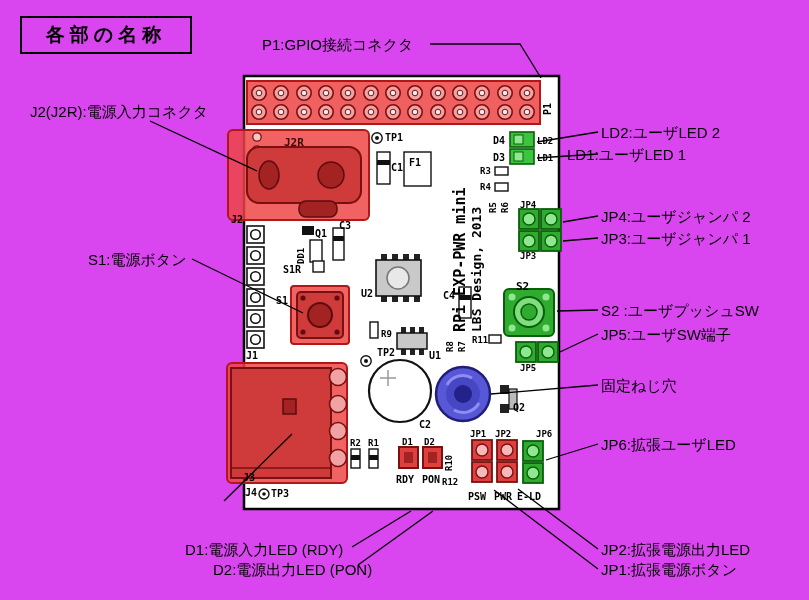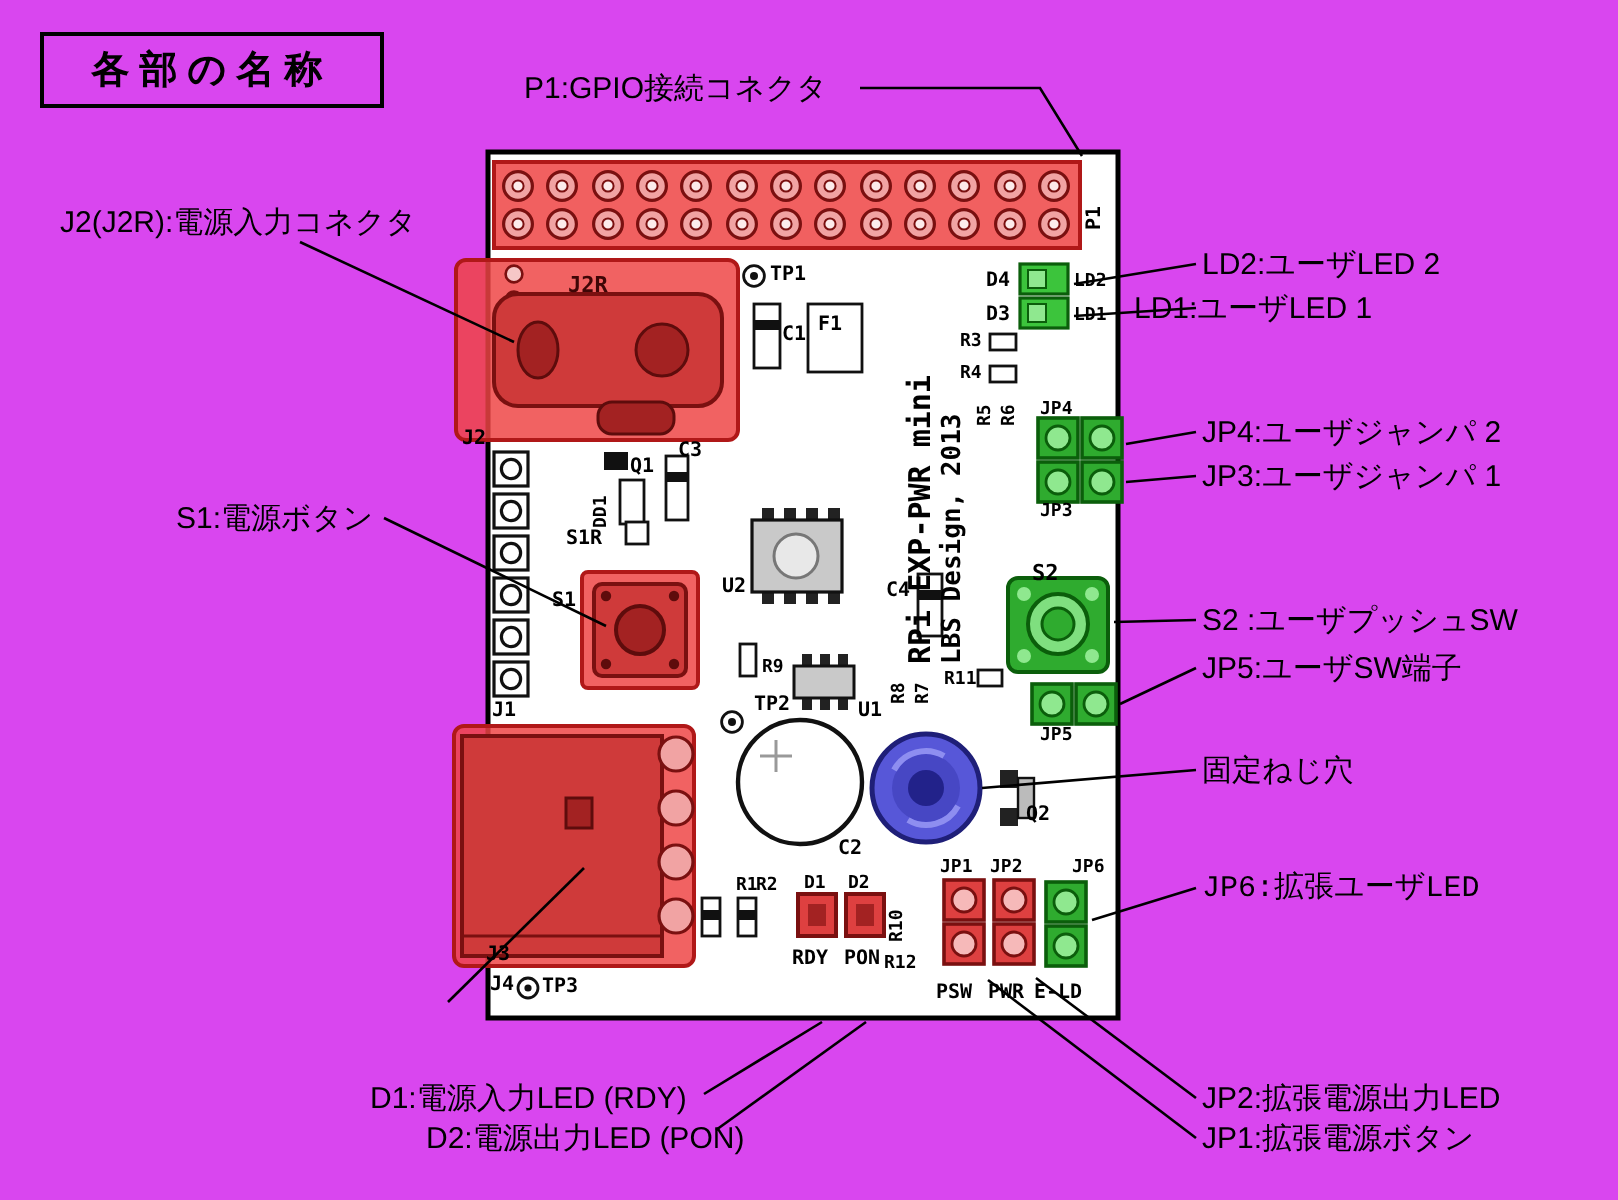--- a/index.html
+++ b/index.html
@@ -272,21 +272,21 @@
   <div class="lbl" style="left:262px;top:36px;">P1:GPIO接続コネクタ</div>
   <div class="lbl" style="left:30px;top:103px;">J2(J2R):電源入力コネクタ</div>
   <div class="lbl" style="left:88px;top:251px;">S1:電源ボタン</div>
   <div class="lbl" style="left:601px;top:124px;">LD2:ユーザLED 2</div>
   <div class="lbl" style="left:567px;top:146px;text-align:center;">LD1:ユーザLED 1</div>
   <div class="lbl" style="left:601px;top:208px;">JP4:ユーザジャンパ 2</div>
   <div class="lbl" style="left:601px;top:230px;">JP3:ユーザジャンパ 1</div>
   <div class="lbl" style="left:601px;top:302px;">S2 :ユーザプッシュSW</div>
   <div class="lbl" style="left:601px;top:326px;">JP5:ユーザSW端子</div>
   <div class="lbl" style="left:601px;top:377px;">固定ねじ穴</div>
-  <div class="lbl" style="left:601px;top:436px;font-family:Liberation Mono, monospace;">JP6:拡張ユーザLED</div>
+  <div class="lbl" style="left:601px;top:436px;">JP6:拡張ユーザLED</div>
   <div class="lbl" style="left:601px;top:541px;">JP2:拡張電源出力LED</div>
   <div class="lbl" style="left:601px;top:561px;">JP1:拡張電源ボタン</div>
   <div class="lbl" style="left:185px;top:541px;">D1:電源入力LED (RDY)</div>
   <div class="lbl" style="left:185px;top:561px;margin-left:28px;">D2:電源出力LED (PON)</div>
 
   <div class="silk s11 dkred" style="left:284px;top:137px;">J2R</div>
   <div class="silk s10" style="left:385px;top:133px;">TP1</div>
   <div class="silk s10" style="left:391px;top:163px;">C1</div>
   <div class="silk s10" style="left:409px;top:158px;">F1</div>
   <div class="silk s10" style="left:493px;top:136px;">D4</div>
@@ -314,21 +314,21 @@
   <div class="silk" style="left:520px;top:364px;text-align:right;">JP5</div>
   <div class="silk s10" style="left:348px;top:348px;margin-left:29px;">TP2</div>
   <div class="silk s10" style="left:429px;top:351px;">U1</div>
   <div class="silk s10" style="left:246px;top:351px;">J1</div>
   <div class="silk s10" style="left:231px;top:215px;">J2</div>
   <div class="silk s10" style="left:419px;top:420px;text-align:right;">C2</div>
   <div class="silk s10" style="left:513px;top:403px;">Q2</div>
   <div class="silk s10" style="left:243px;top:473px;">J3</div>
   <div class="silk s10" style="left:245px;top:488px;">J4</div>
   <div class="silk s10" style="left:271px;top:489px;">TP3</div>
-  <div class="silk" style="left:350px;top:439px;margin-left:28px;">R2</div>
+  <div class="silk" style="left:350px;top:439px;">R2</div>
   <div class="silk" style="left:368px;top:439px;">R1</div>
   <div class="silk" style="left:402px;top:438px;">D1</div>
   <div class="silk" style="left:424px;top:438px;">D2</div>
   <div class="silk s10" style="left:396px;top:475px;">RDY</div>
   <div class="silk s10" style="left:422px;top:475px;">PON</div>
   <div class="silk rot" style="left:445px;top:471px;">R10</div>
   <div class="silk" style="left:442px;top:478px;">R12</div>
   <div class="silk" style="left:470px;top:430px;">JP1</div>
   <div class="silk" style="left:495px;top:430px;">JP2</div>
   <div class="silk" style="left:536px;top:430px;">JP6</div>

